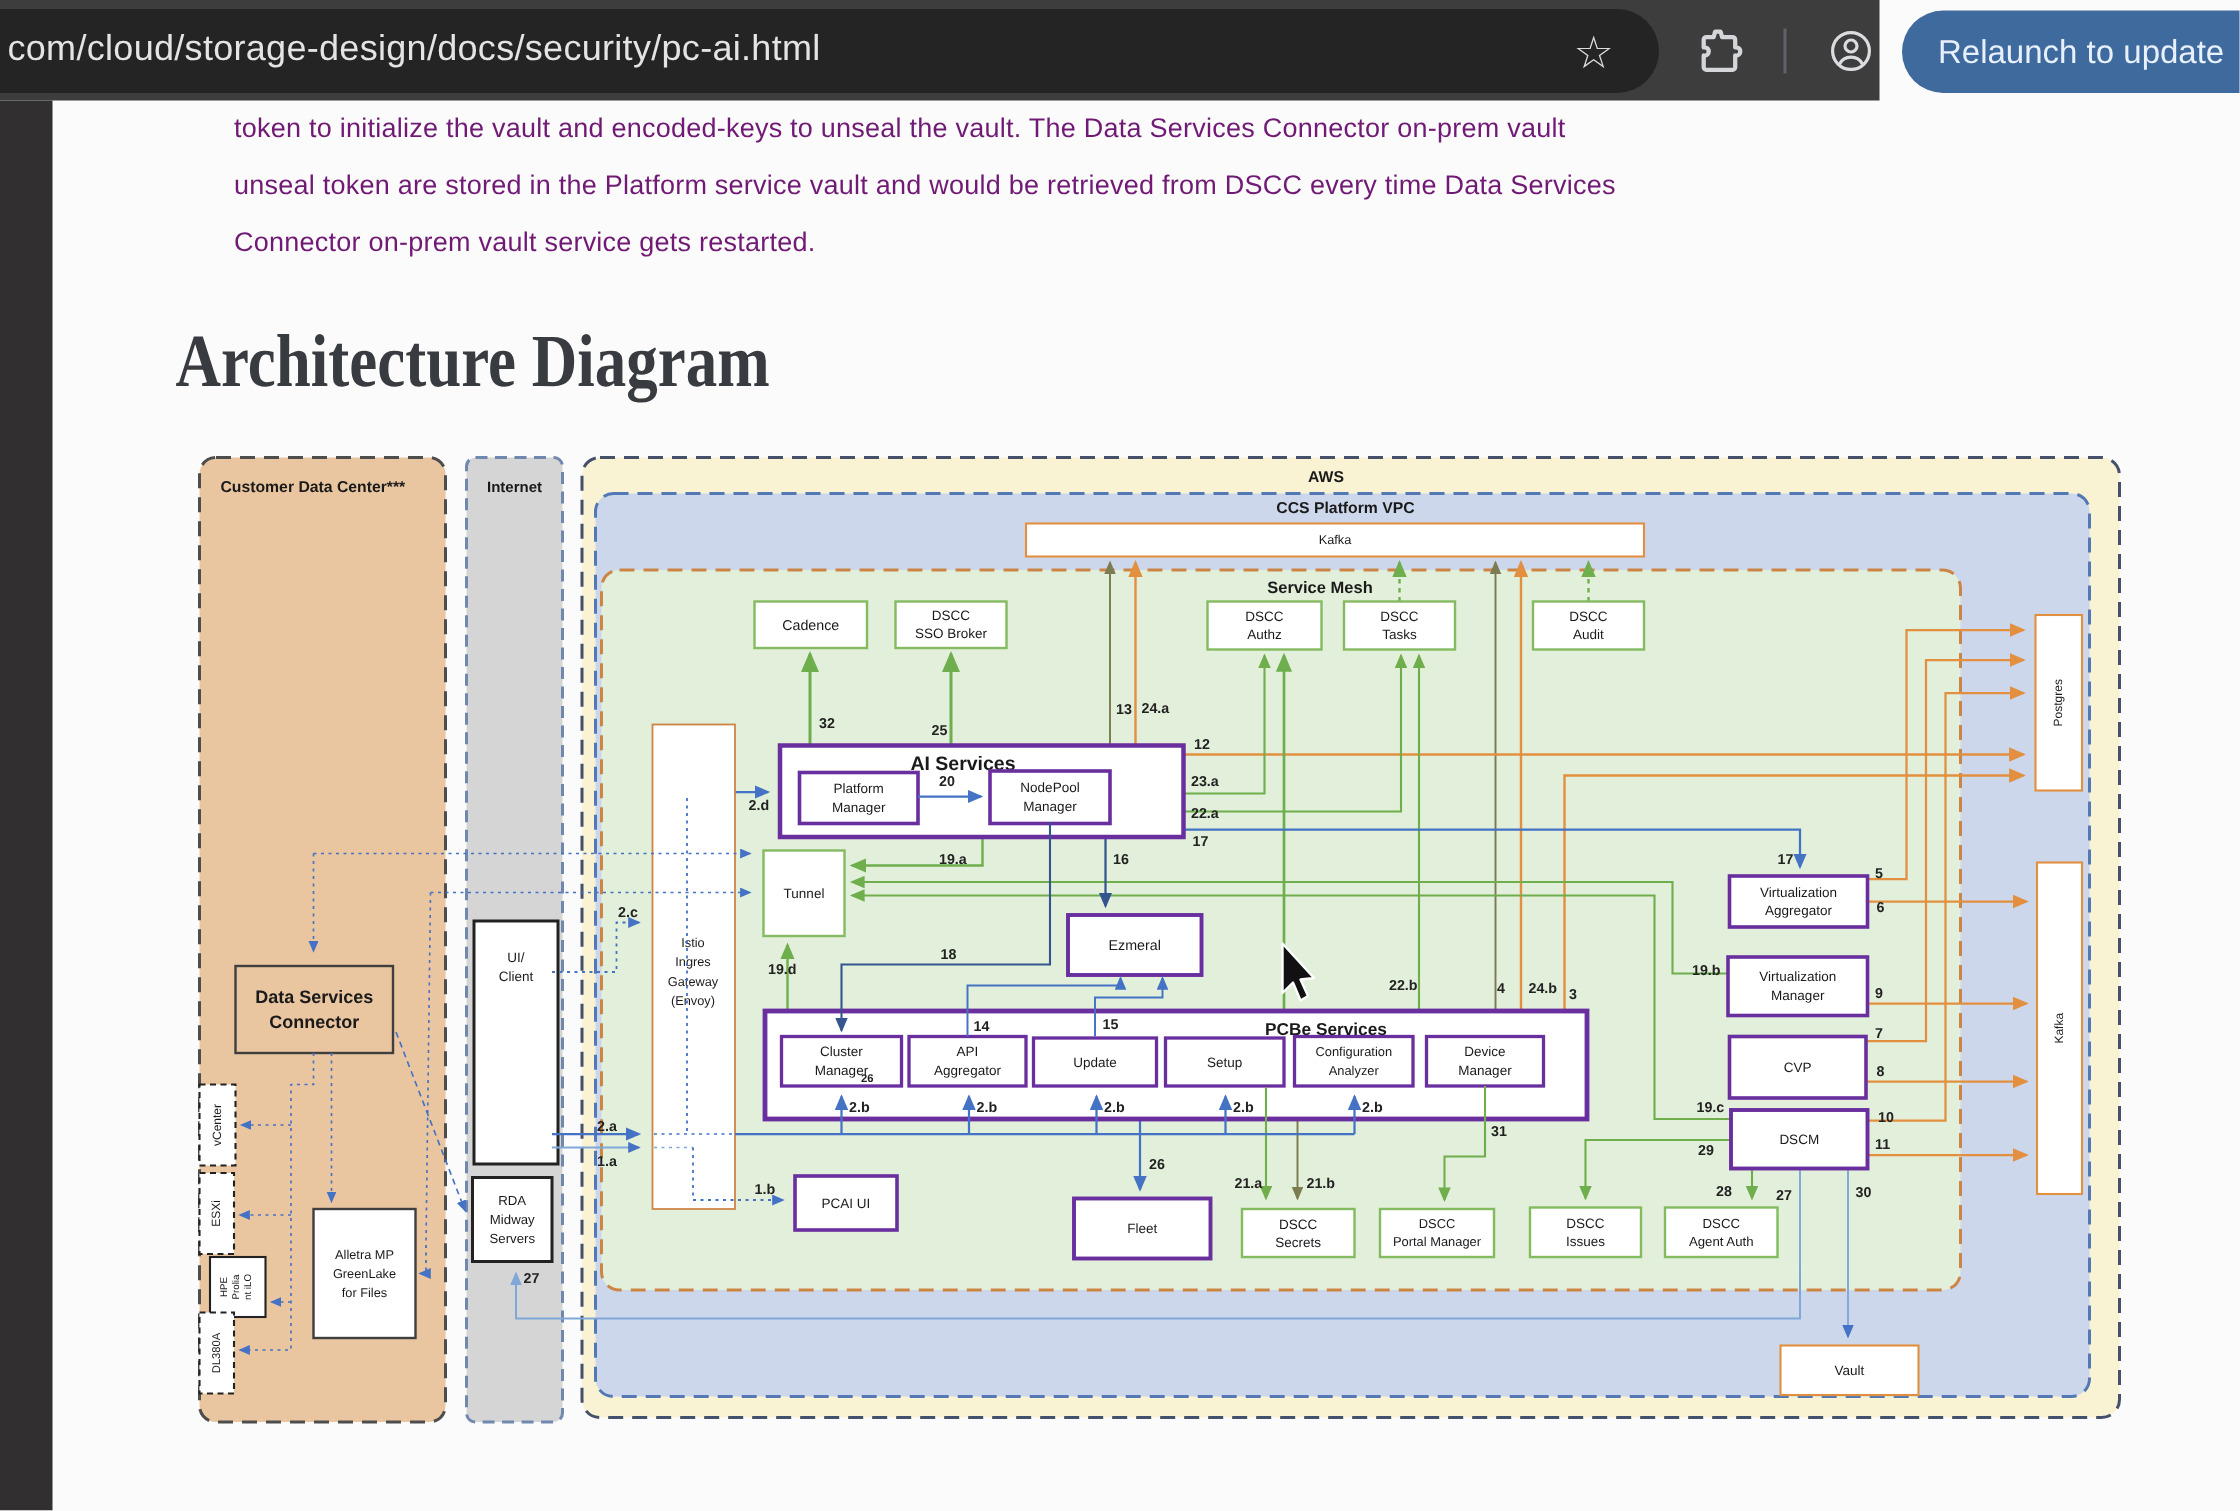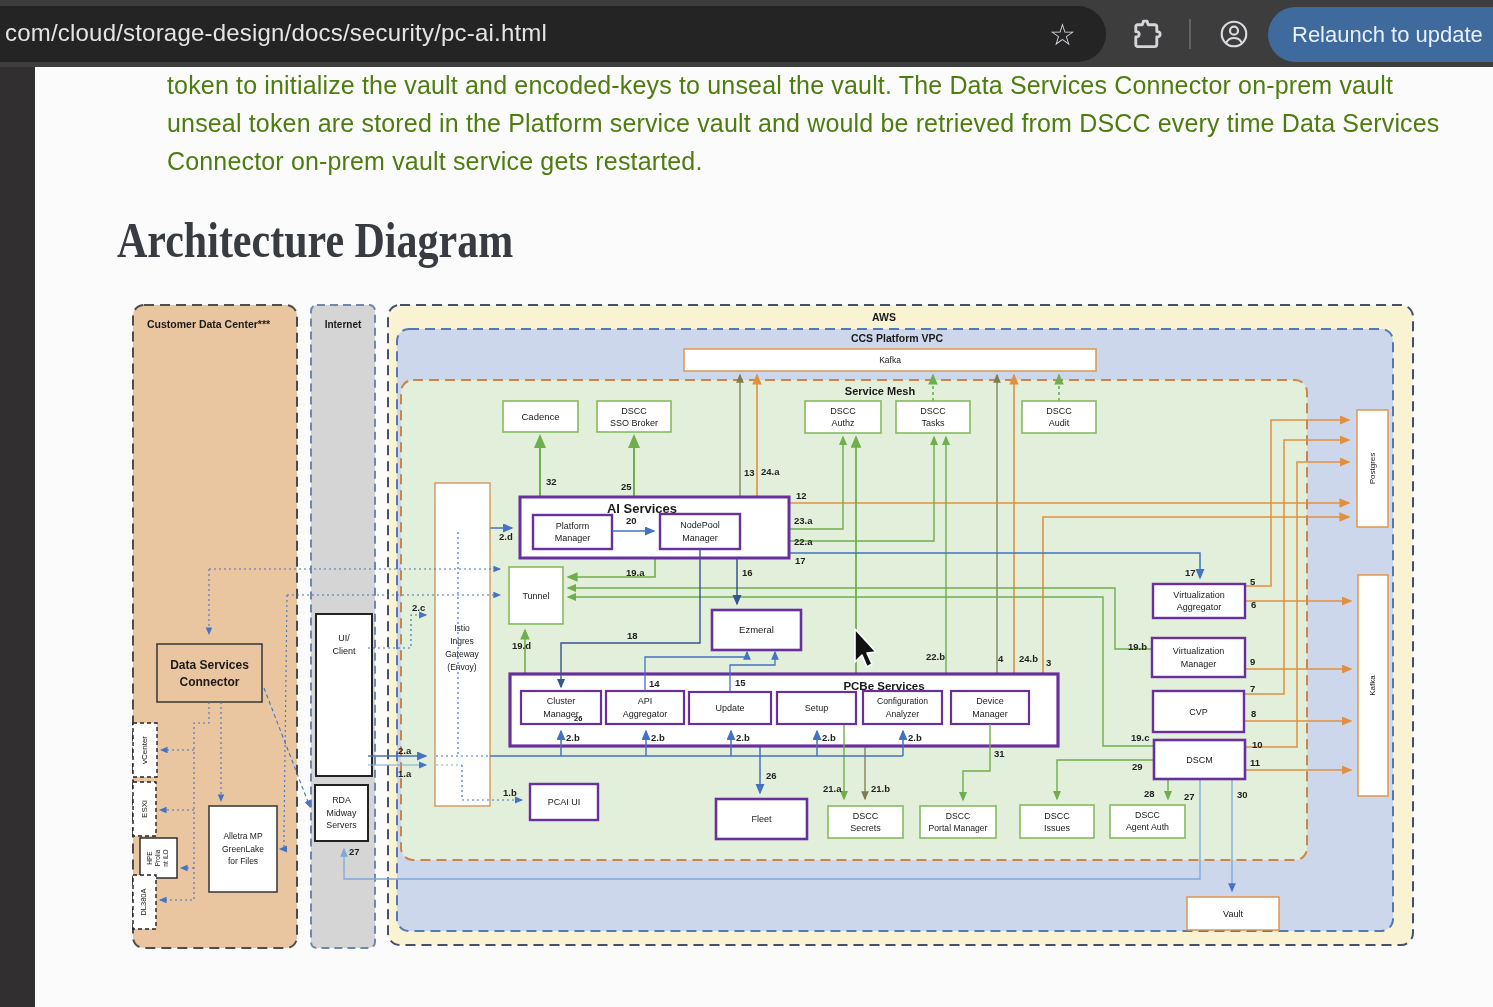--- a/index.html
+++ b/index.html
@@ -1,26 +1,26 @@
 <!DOCTYPE html>
 <html><head><meta charset="utf-8"><style>
 * { margin:0; padding:0; box-sizing:border-box; }
 body { width:1493px; height:1007px; overflow:hidden; position:relative;
        font-family:"Liberation Sans", sans-serif; background:#fbfbfb; }
-#chrome { position:absolute; left:0; top:0; width:1493px; height:67px; background:#3d3d3d; }
+#chrome { position:absolute; left:0; top:0; width:1253px; height:67px; background:#3d3d3d; }
 #omni { position:absolute; left:-40px; top:6px; width:1146px; height:56px; background:#242424; border-radius:28px; }
 #omni span { position:absolute; left:45px; top:13px; font-size:24px; color:#e4e4e4; letter-spacing:0.2px; }
 #star { position:absolute; left:1049px; top:17px; color:#dadce0; font-size:30px; }
 #puzzle { position:absolute; left:1128px; top:16px; }
 #divider { position:absolute; left:1189px; top:19px; width:2px; height:30px; background:#5f6368; }
 #person { position:absolute; left:1218px; top:18px; }
 #relaunch { position:absolute; left:1268px; top:7px; width:300px; height:55px; background:#3e6a9d; border-radius:28px; color:#e8f0fb; font-size:22px; line-height:55px; padding-left:24px; }
 #sidebar { position:absolute; left:0; top:67px; width:35px; height:940px; background:#312f30; }
 #page { position:absolute; left:35px; top:67px; width:1458px; height:940px; background:#fbfbfb; }
-#para { position:absolute; left:156px; top:66px; font-size:25px; line-height:38px; color:#4d7c0f; letter-spacing:0.16px; white-space:nowrap;margin-left:11px; }
+#para { position:absolute; left:156px; top:66px; font-size:18px; line-height:38px; color:#701a75; letter-spacing:0.16px; white-space:nowrap; }
 #head { position:absolute; left:117px; top:211px; font-family:"Liberation Serif", serif; font-weight:bold; font-size:50px; color:#383b40; transform:scaleX(0.84); transform-origin:0 50%; }
 svg text { font-family:"Liberation Sans", sans-serif; }
 </style></head><body>
 <div id="page"></div>
 <div id="sidebar"></div>
 <div id="para">token to initialize the vault and encoded-keys to unseal the vault. The Data Services Connector on-prem vault<br>unseal token are stored in the Platform service vault and would be retrieved from DSCC every time Data Services<br>Connector on-prem vault service gets restarted.</div>
 <div id="head">Architecture Diagram</div>
 <svg width="1493" height="1007" viewBox="0 0 1493 1007" style="position:absolute;left:0;top:0;">
 <defs>
 <marker id="ag" markerWidth="9" markerHeight="9" refX="6" refY="3" orient="auto">

